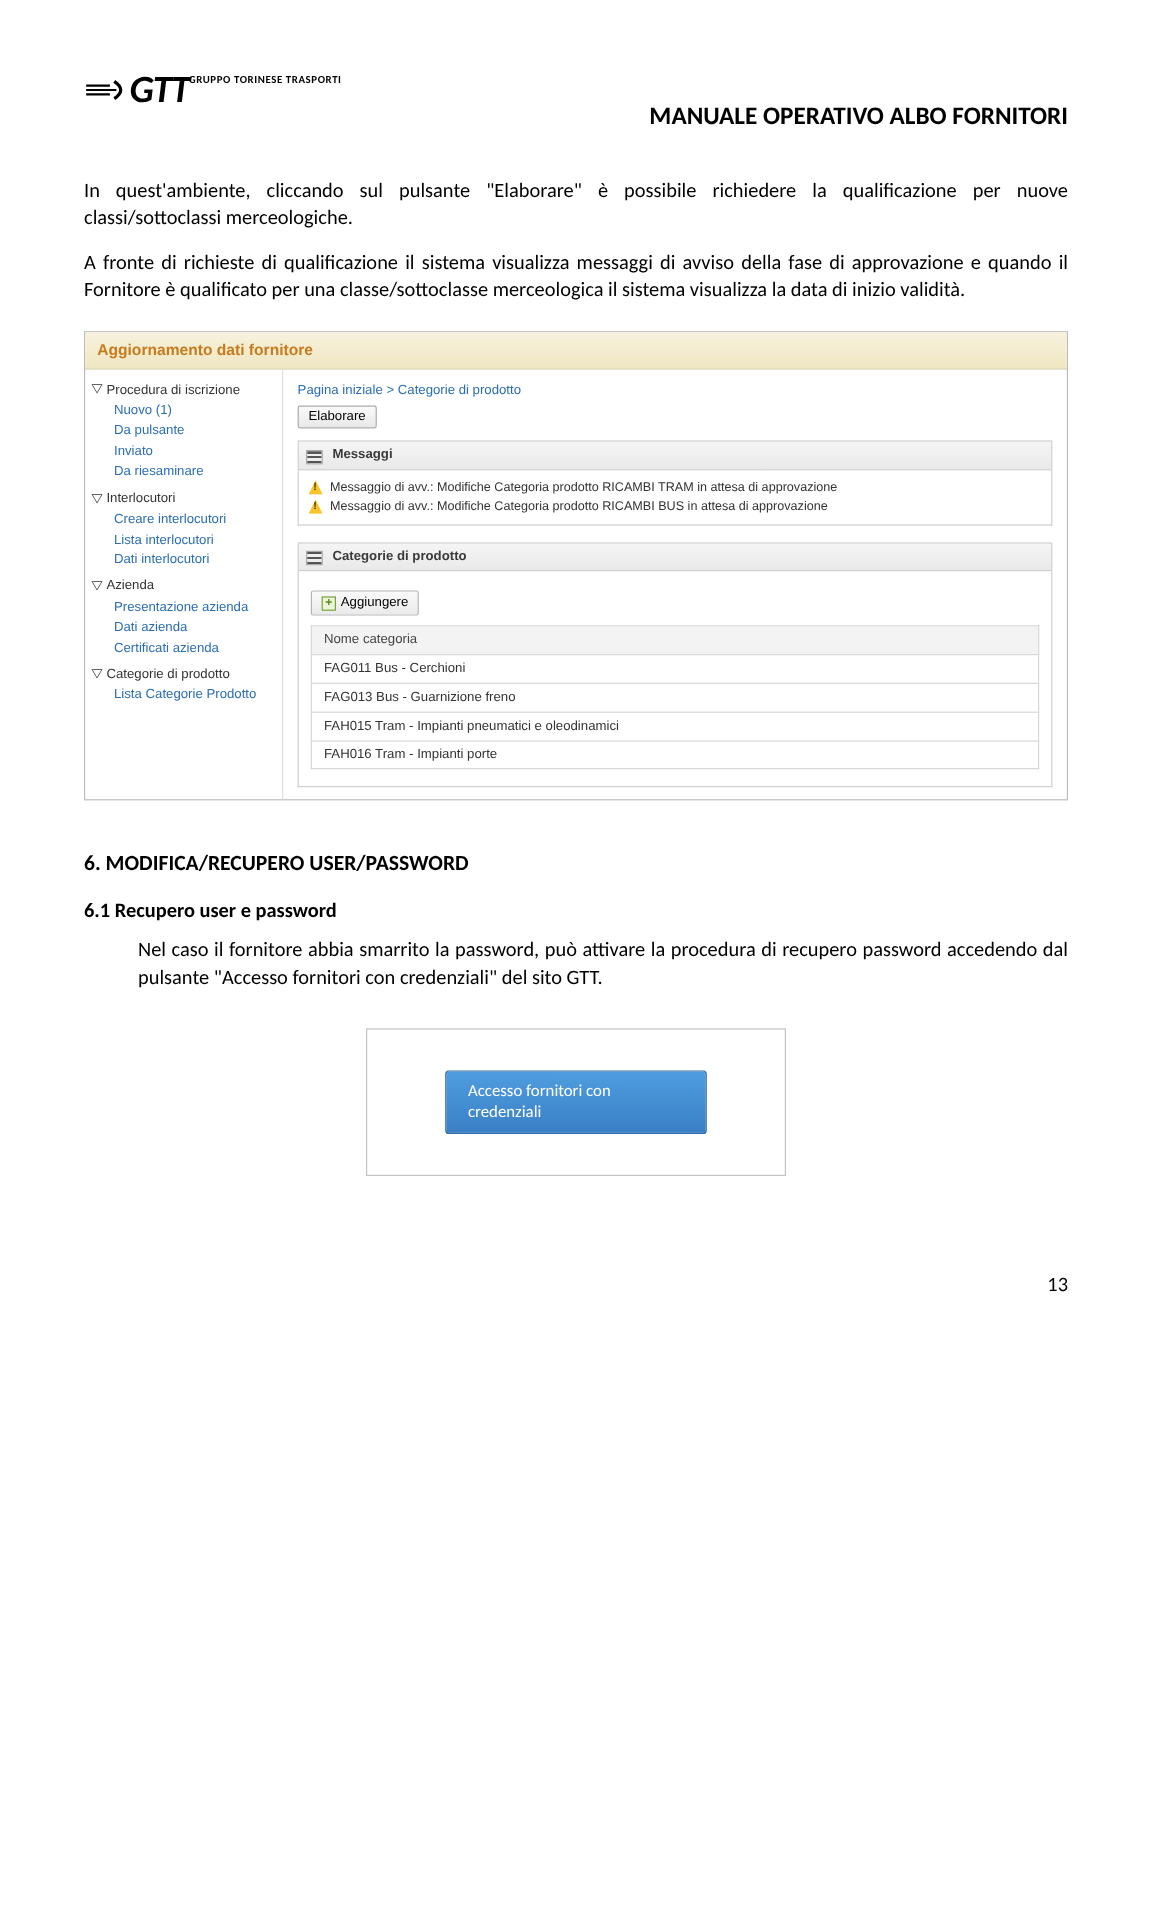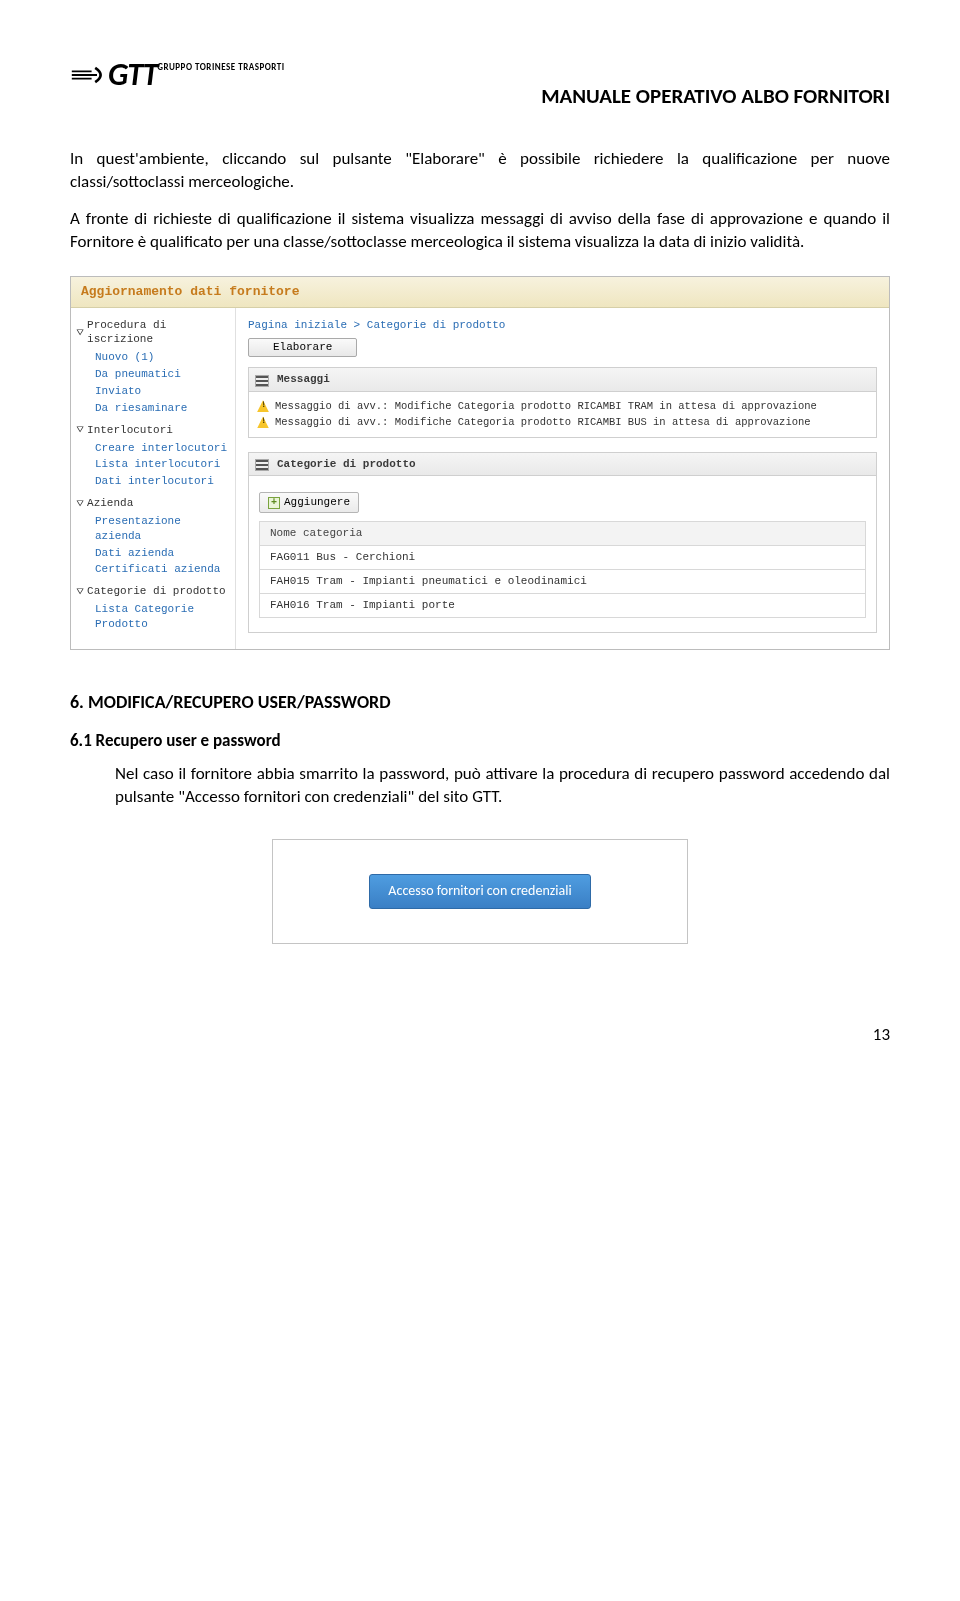--- a/index.html
+++ b/index.html
@@ -28,21 +28,21 @@
   .logo-top svg { height: 18px; }
   .logo-sub { font-size: 9px; font-weight: 800; letter-spacing: 0.5px; }
   .doc-title { font-weight: 700; font-size: 21px; margin-top: 42px; }
 
   p.para { text-align: justify; margin-bottom: 14px; }
 
   
   .screenshot {
     border: 1px solid #bcbcbc;
     margin: 22px 0 40px 0;
-    font-family: Liberation Mono, monospace;
+    font-family: Liberation Sans, sans-serif;
     font-size: 11px;
     background: #fff;
   }
   .ss-topbar {
     background: linear-gradient(#f7f2de, #efe6c0);
     padding: 6px 10px;
     font-size: 13px;
     color: #c67b1d;
     font-weight: 600;
     border-bottom: 1px solid #d6cfa8;
@@ -67,21 +67,21 @@
     padding: 1px 0 1px 18px;
     cursor: pointer;
   }
 
   .ss-main { flex: 1; padding: 10px 12px; }
   .breadcrumb { color: #2a6db4; margin-bottom: 6px; font-size: 11px; }
   .elaborare-btn {
     display: inline-block;
     background: linear-gradient(#fafafa,#e8e8e8);
     border: 1px solid #a9a9a9; border-radius: 2px;
-    padding: 1px 24px; font-size: 11px; cursor: pointer;
+    padding: 1px 8px; font-size: 11px; cursor: pointer;
     margin-bottom: 10px;
   }
   .panel-head {
     display: flex; align-items: flex-end; gap: 8px;
     padding: 4px 6px;
     background: linear-gradient(#f5f5f5,#e9e9e9);
     border: 1px solid #cfcfcf;
     font-weight: 700; color: #3a3a3a;
   }
   .panel-head .bars {
@@ -117,21 +117,21 @@
   }
   .cat-table th { background: #f3f3f3; font-weight: 400; color: #444; }
 
   .panel-cat { border: 1px solid #cfcfcf; border-top: none; padding: 8px 10px 14px 10px; }
 
   h2.section { font-size: 18px; font-weight: 800; margin: 26px 0 16px 0; }
   h3.sub { font-size: 17px; font-weight: 800; margin: 0 0 10px 0; }
   .indent-block { padding-left: 45px; }
 
   .login-btn-wrap {
-    margin: 30px auto 0 auto; width: 416px;
+    margin: 30px auto 0 auto; width: 350px;
     border: 1px solid #c4c4c4; padding: 34px 65px;
     display: flex; justify-content: center;
   }
   .login-btn {
     background: linear-gradient(#4f9de0,#3a7fc5);
     border: 1px solid #2e6aa7; border-radius: 3px;
     color: #fff; font-size: 14px; padding: 7px 18px;
     cursor: pointer;
   }
 
@@ -157,21 +157,21 @@
 <p class="para">In quest'ambiente, cliccando sul pulsante "Elaborare" è possibile richiedere la qualificazione per nuove classi/sottoclassi merceologiche.</p>
 <p class="para">A fronte di richieste di qualificazione il sistema visualizza messaggi di avviso della fase di approvazione e quando il Fornitore è qualificato per una classe/sottoclasse merceologica il sistema visualizza la data di inizio validità.</p>
 
 <div class="screenshot">
   <div class="ss-topbar">Aggiornamento dati fornitore</div>
   <div class="ss-body">
     <div class="ss-sidebar" id="sidebar">
         <div class="sb-group">
           <div class="sb-group-title"><span class="caret">▽</span>Procedura di iscrizione</div>
           <div class="sb-item">Nuovo (1)</div>
-          <div class="sb-item">Da pneumatici</div>
+          <div class="sb-item">Da pulsante</div>
           <div class="sb-item">Inviato</div>
           <div class="sb-item">Da riesaminare</div>
         </div>
         <div class="sb-group">
           <div class="sb-group-title"><span class="caret">▽</span>Interlocutori</div>
           <div class="sb-item">Creare interlocutori</div>
           <div class="sb-item">Lista interlocutori</div>
           <div class="sb-item">Dati interlocutori</div>
         </div>
         <div class="sb-group">
@@ -217,20 +217,23 @@
           <thead>
               <tr>
                 <th>Nome categoria</th>
               </tr>
             </thead>
           <tbody id="cat-rows">
               <tr>
                 <td>FAG011 Bus - Cerchioni</td>
               </tr>
               <tr>
+                <td>FAG013 Bus - Guarnizione freno</td>
+              </tr>
+              <tr>
                 <td>FAH015 Tram - Impianti pneumatici e oleodinamici</td>
               </tr>
               <tr>
                 <td>FAH016 Tram - Impianti porte</td>
               </tr>
             </tbody>
         </table>
       </div>
     </div>
   </div>

